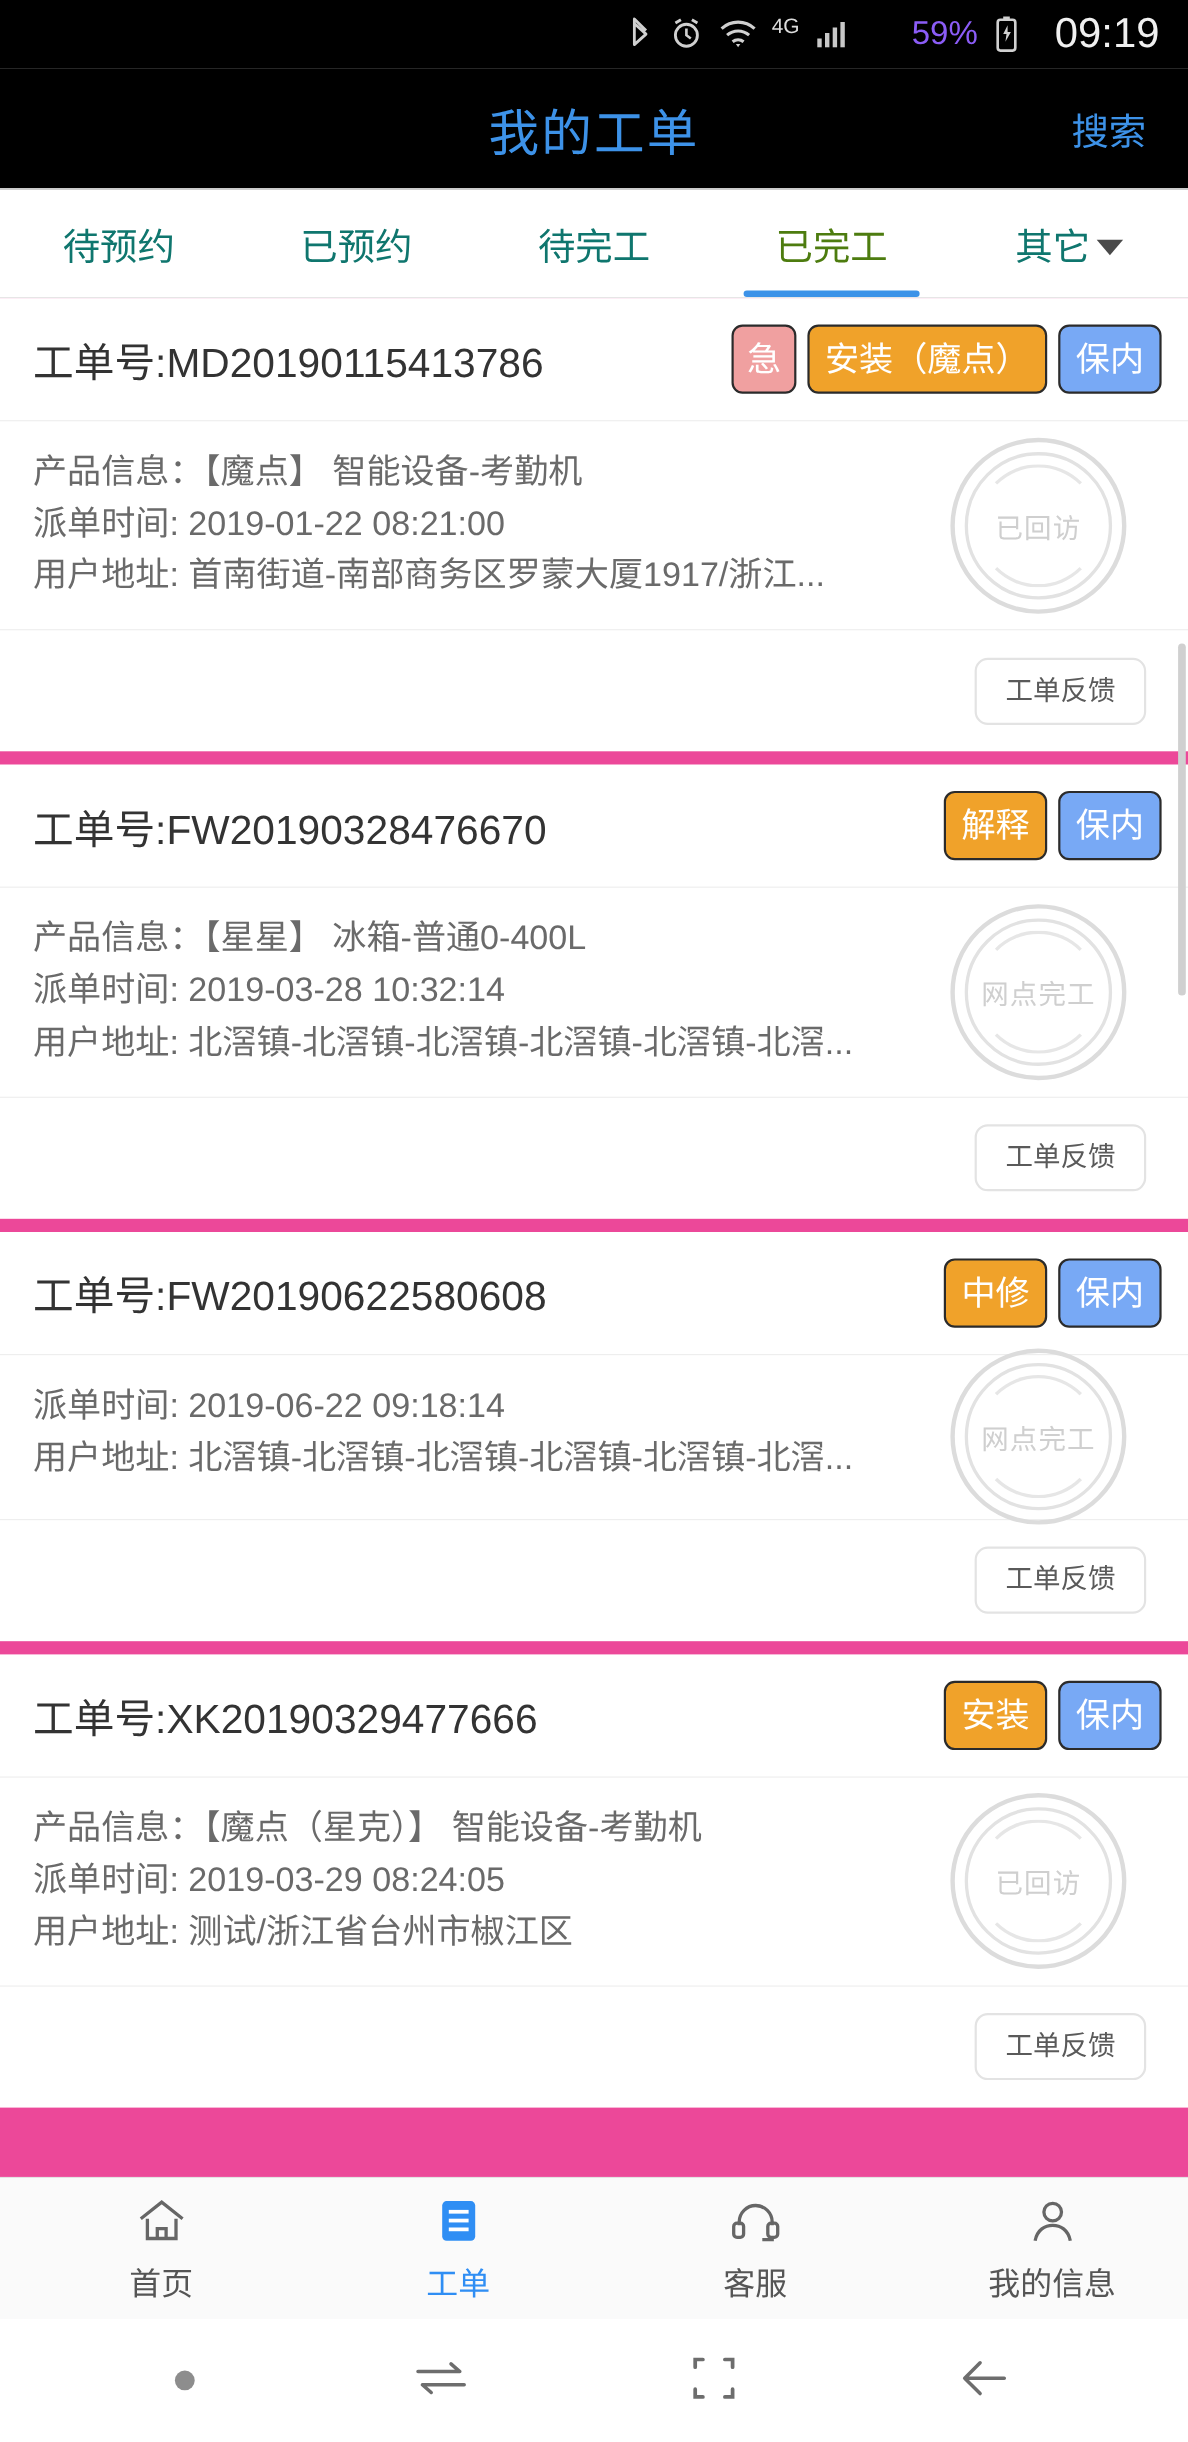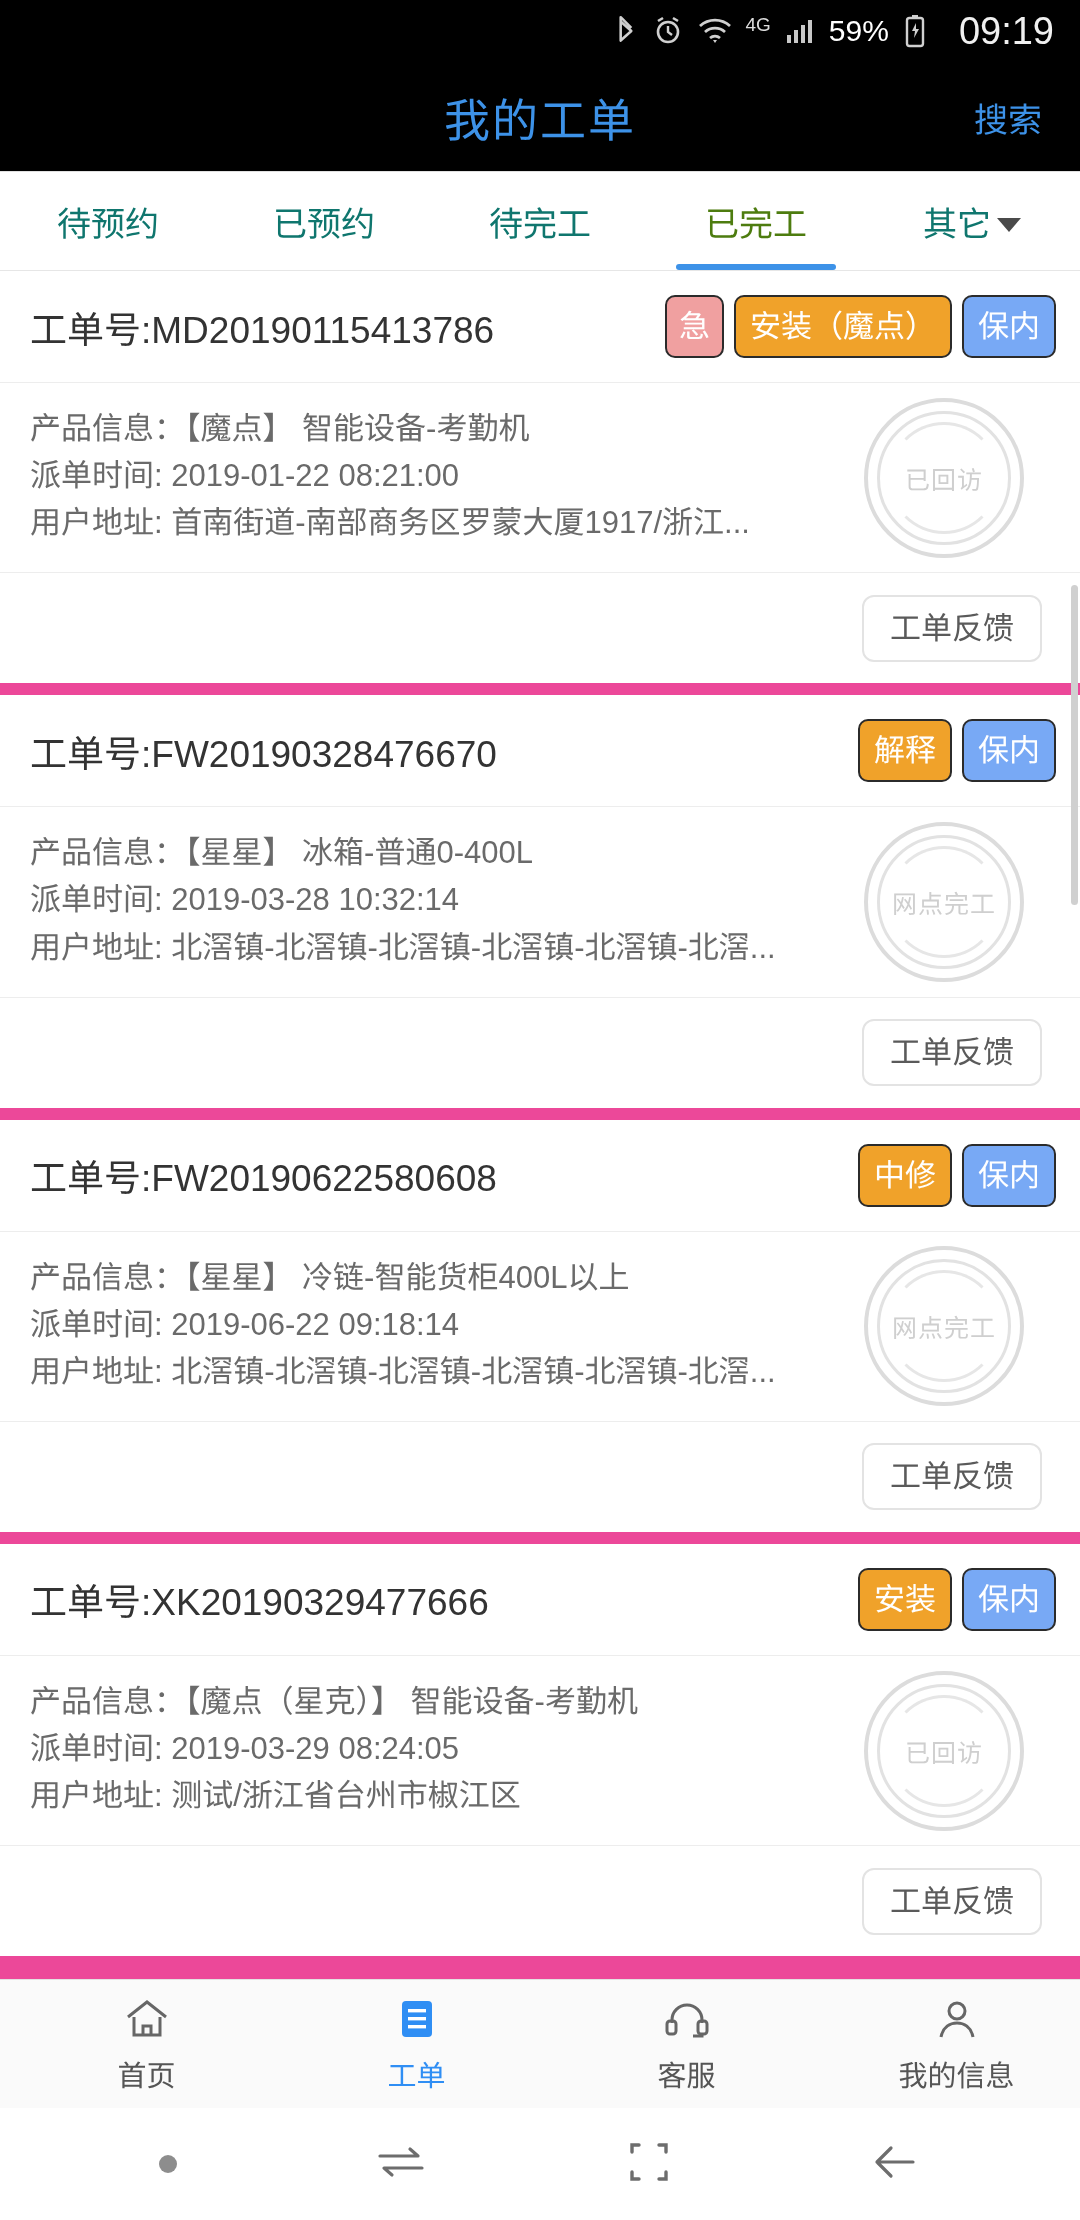--- a/index.html
+++ b/index.html
@@ -13,21 +13,21 @@
 
   
   .statusbar{
     height:62px;background:#000;color:#d8d8d8;
     display:flex;align-items:center;justify-content:flex-end;
     padding-right:26px;box-sizing:border-box;flex:0 0 62px;
   }
   .sb-icons{display:flex;align-items:center;gap:13px;}
   .sb-ico{display:inline-flex;align-items:center;justify-content:center;}
   .sb-4g{font-size:19px;line-height:1;position:relative;top:-7px;color:#dcdcdc;}
-  .battpct{font-size:30px;color:#ffffff;margin-right:2px;}
+  .battpct{font-size:30px;color:#8b5cf6;margin-right:2px;margin-left:44px;}
   .clock{font-size:38px;color:#f0f0f0;margin-left:20px;}
 
   
   .titlebar{
     flex:0 0 110px;height:110px;background:#000000;
     position:relative;display:flex;align-items:center;justify-content:center;
     border-bottom:1px solid #e0e0e0;box-sizing:border-box;
   }
   .title{font-size:46px;color:#3d92e8;letter-spacing:2px;}
   .search-btn{
@@ -93,21 +93,21 @@
     border:3px solid #e6e6e6;border-left-color:transparent;border-right-color:transparent;
   }
   .stamp-text{font-size:25px;color:#cfcfcf;letter-spacing:1px;position:relative;z-index:2;white-space:nowrap;}
 
   .card-foot{
     height:110px;display:flex;align-items:center;justify-content:flex-end;
     padding-right:38px;box-sizing:border-box;
   }
   .feedback-btn{
     border:2px solid #e3e3e3;border-radius:12px;background:#fff;
-    font-size:31px;color:#5a5a5a;padding:16px 26px;line-height:1;
+    font-size:25px;color:#5a5a5a;padding:16px 26px;line-height:1;
   }
 
   .scrollbar{
     position:absolute;right:2px;width:7px;border-radius:4px;background:#d0d0d0;
   }
 
   
   .bottomnav{
     flex:0 0 128px;height:128px;background:#fafafa;
     border-top:1px solid #e3e3e3;display:flex;align-items:center;
@@ -248,21 +248,20 @@
 
     <div class="card">
       <div class="card-head">
         <div class="order-no">工单号:FW20190622580608</div>
         <div class="badges">
           <span class="badge type">中修</span>
           <span class="badge warranty">保内</span>
         </div>
       </div>
       <div class="card-body">
-        <div class="row">产品信息：【星星】 冷链-智能货柜400L以上</div>
         <div class="row">派单时间: 2019-06-22 09:18:14</div>
         <div class="row">用户地址: 北滘镇-北滘镇-北滘镇-北滘镇-北滘镇-北滘...</div>
         <div class="stamp">
           <span class="stamp-inner"></span>
           <span class="stamp-text">网点完工</span>
         </div>
       </div>
       <div class="card-foot">
         <button class="feedback-btn">工单反馈</button>
       </div>

